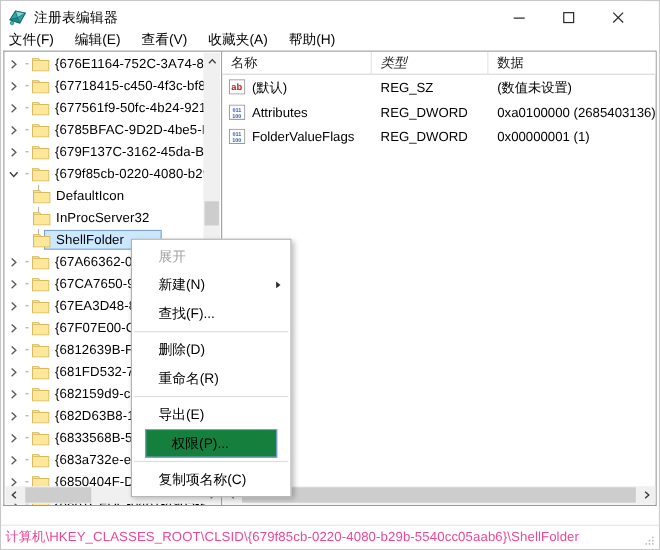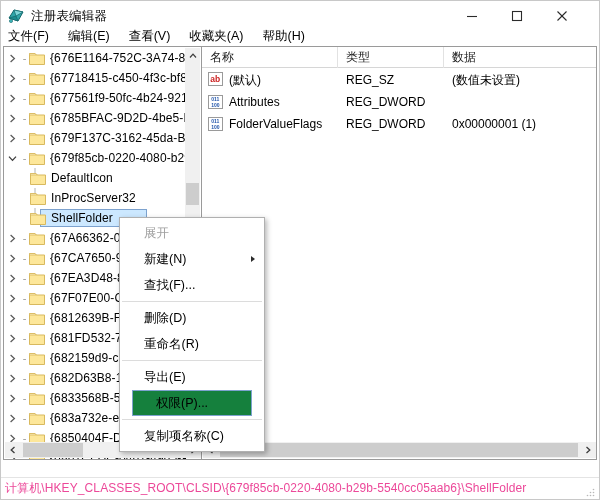--- a/index.html
+++ b/index.html
@@ -180,21 +180,21 @@
     display: flex;
   }
   .vh-cell {
     height: 21px;
     display: flex; align-items: center;
     font-size: 12px; color: #1a1a1a;
     padding-left: 8px;
     border-right: 1px solid #e2e2e2;
   }
   .vh-name { width: 136px; text-align: center; }
-  .vh-type { width: 106px; }
+  .vh-type { width: 106px; font-style: italic; }
   .vh-data { width: 152px; border-right: none; }
 
   .val-rows { position: absolute; left: 0; top: 22px; width: 394px; }
   .vrow {
     height: 22px; display: flex; align-items: center;
     font-size: 12px; color: #000;
   }
   .vc-name { width: 136px; display: flex; align-items: flex-start; padding-left: 6px; }
   .vc-type { width: 106px; padding-left: 8px; }
   .vc-data { width: 152px; padding-left: 8px; white-space: nowrap; }
@@ -682,20 +682,21 @@
               <span class="vicon">
                 <svg width="15" height="14" viewBox="0 0 15 14">
                   <rect x="0.5" y="0.5" width="14" height="13" fill="#ffffff" stroke="#9a9a9a" stroke-width="1"></rect>
                   <text x="7.3" y="6.4" font-family="Liberation Sans, sans-serif" font-size="5" font-weight="bold" fill="#2255aa" text-anchor="middle">011</text>
                   <text x="7.3" y="12" font-family="Liberation Sans, sans-serif" font-size="5" font-weight="bold" fill="#2255aa" text-anchor="middle">100</text>
                 </svg>
               </span>
               <span>Attributes</span>
             </div>
             <div class="vc-type">REG_DWORD</div>
+            <div class="vc-data">0xa0100000 (2685403136)</div>
           </div>
           <div class="vrow">
             <div class="vc-name">
               <span class="vicon">
                 <svg width="15" height="14" viewBox="0 0 15 14">
                   <rect x="0.5" y="0.5" width="14" height="13" fill="#ffffff" stroke="#9a9a9a" stroke-width="1"></rect>
                   <text x="7.3" y="6.4" font-family="Liberation Sans, sans-serif" font-size="5" font-weight="bold" fill="#2255aa" text-anchor="middle">011</text>
                   <text x="7.3" y="12" font-family="Liberation Sans, sans-serif" font-size="5" font-weight="bold" fill="#2255aa" text-anchor="middle">100</text>
                 </svg>
               </span>

